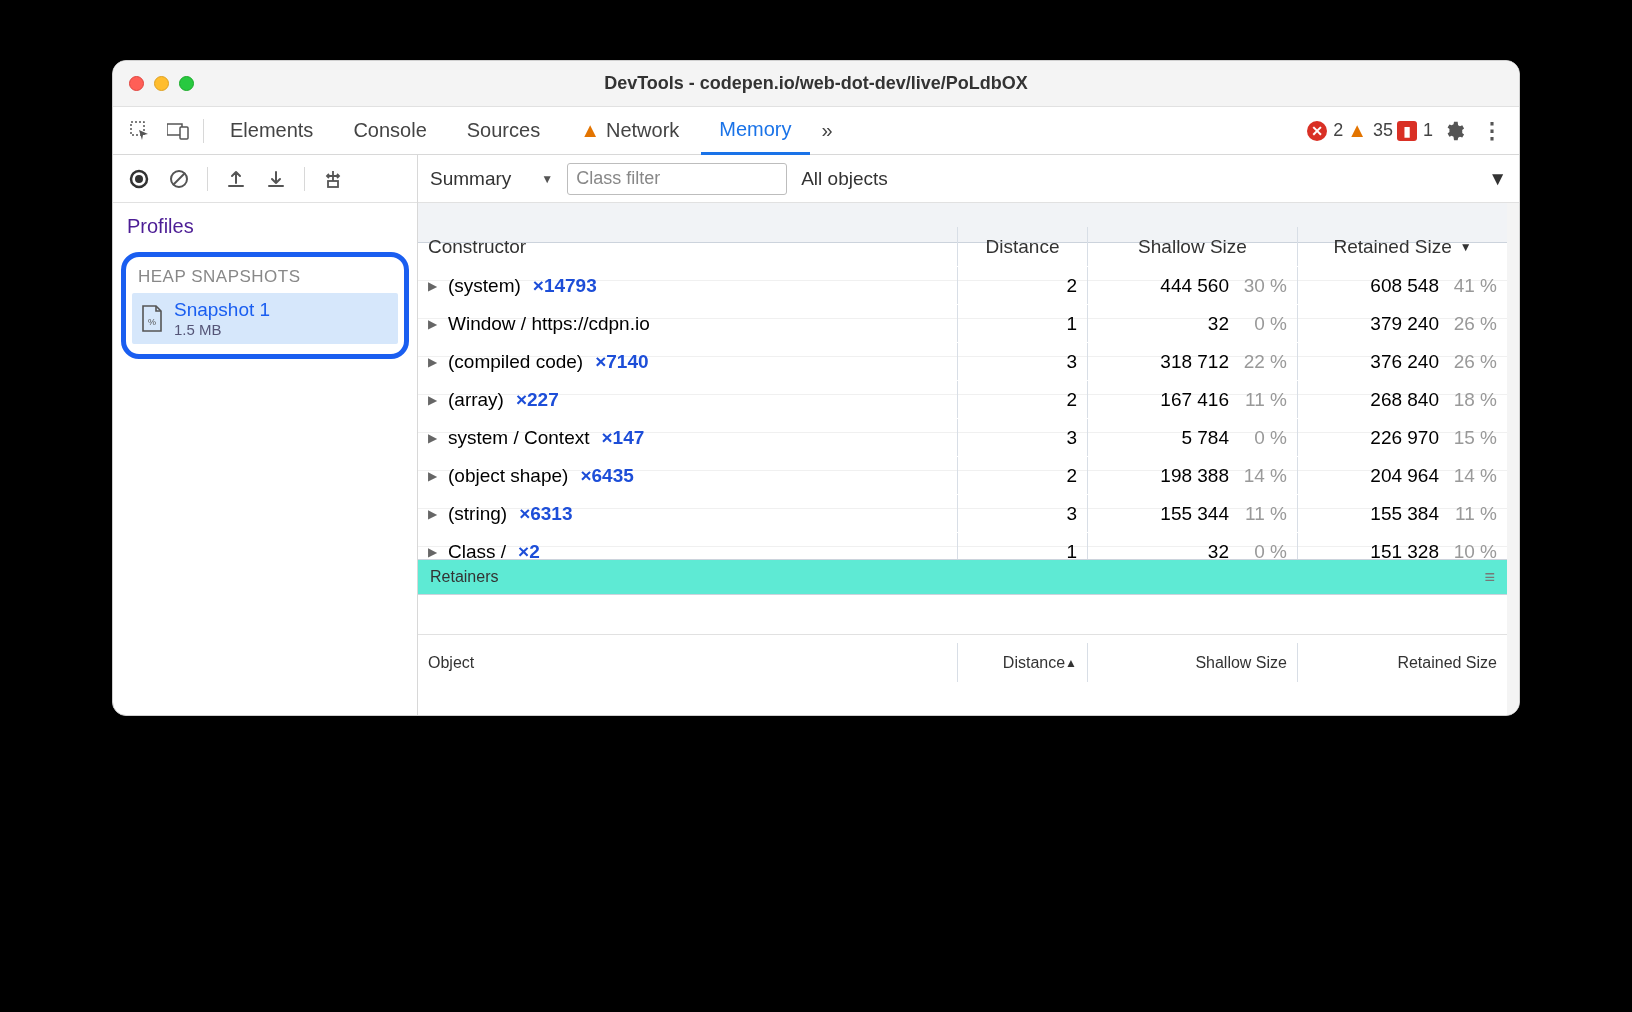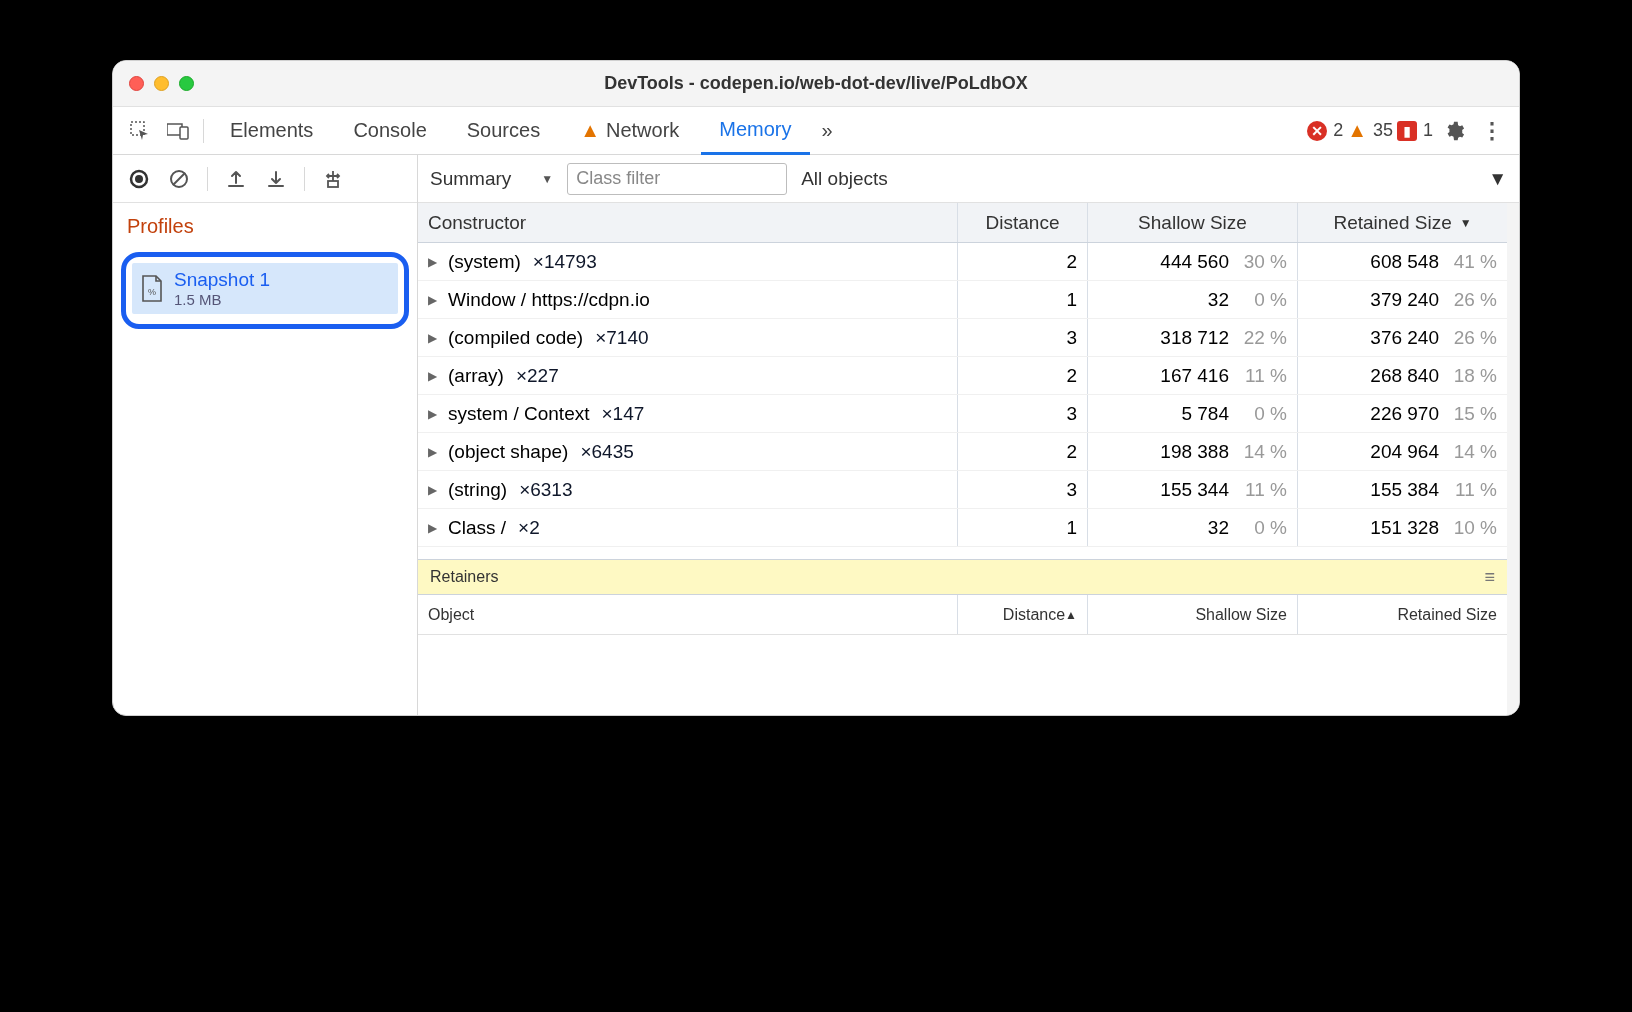--- a/index.html
+++ b/index.html
@@ -72,21 +72,21 @@
   .sidebar-toolbar {
     height: 48px; display: flex; align-items: center; gap: 8px; padding: 0 10px;
     border-bottom: 1px solid #e1e1e1;
   }
   .sidebar-toolbar .ticon {
     width: 32px; height: 32px; display: flex; align-items: center; justify-content: center;
     color: #444; cursor: pointer;
   }
   .divider-v { width: 1px; height: 24px; background: #d8d8d8; margin: 0 4px; }
   .profiles-header {
-    padding: 12px 14px 8px; font-size: 20px; color: #c2410c;
+    padding: 12px 14px 8px; font-size: 20px; color: #4c1d95;
   }
   .highlight-box {
     margin: 6px 8px; border: 5px solid #1a5ef0; border-radius: 18px; padding: 6px 6px 10px;
   }
   .section-label {
     font-size: 17px; color: #888; letter-spacing: 0.5px; padding: 4px 6px 6px;
   }
   .snapshot-item {
     background: #d6e7fb; border-radius: 2px; padding: 6px 8px;
     display: flex; align-items: center; gap: 10px; cursor: pointer;
@@ -107,40 +107,40 @@
     font-size: 18px; padding: 0 8px; color: #333;
   }
   .filter-input::placeholder { color: #888; }
   .rhs-dropdown { margin-left: auto; }
 
   .table { flex: 1; display: flex; flex-direction: column; font-size: 19px; overflow: hidden; }
   .thead, .trow { display: flex; align-items: center; }
   .thead {
     background: #f1f3f6; height: 40px; color: #333; border-bottom: 1px solid #ccd3dc;
   }
-  .th, .td { padding: 9px 10px; display: flex; align-items: center; height: 100%; }
+  .th, .td { padding: 9px 10px; display: flex; align-items: center; height: 100%; margin-top: 48px; }
   .col-constructor { flex: 1; }
   .col-distance { width: 130px; justify-content: flex-end; border-left: 1px solid #d8dee6; }
   .col-shallow { width: 210px; justify-content: flex-end; border-left: 1px solid #d8dee6; gap: 8px; }
   .col-retained { width: 210px; justify-content: flex-end; border-left: 1px solid #d8dee6; gap: 8px; }
   .thead .th { font-weight: 400; justify-content: flex-start; }
   .thead .col-distance, .thead .col-shallow { justify-content: center; }
   .thead .col-retained { justify-content: center; gap: 8px; }
   .sort-tri { font-size: 12px; color: #333; }
 
   .tbody { flex: 1; overflow: auto; }
   .trow { height: 38px; border-bottom: 1px solid #f0f0f0; }
   .trow .col-constructor { gap: 8px; }
   .expand-tri { color: #666; font-size: 12px; width: 12px; display: inline-block; }
-  .count { color: #0f172a; margin-left: 4px; }
+  .count { color: #1d4ed8; margin-left: 4px; font-weight: bold; }
   .pct { color: #999; width: 50px; text-align: right; }
   .num { text-align: right; }
 
   .retainers-bar {
-    background: #fef9c3; height: 36px; display: flex; align-items: center; padding: 0 12px;
+    background: #5eead4; height: 36px; display: flex; align-items: center; padding: 0 12px;
     border-top: 1px solid #ccd3dc; border-bottom: 1px solid #ccd3dc; color: #333;
     justify-content: space-between;
   }
   .hamburger { color: #777; font-size: 18px; }
   .retainers-head {
     display: flex; height: 40px; background: #fff; color: #333; border-bottom: 1px solid #e1e1e1;
   }
   .retainers-head .th { font-weight: 400; }
   .retainers-body { height: 80px; }
   .scrollbar-stub { width: 12px; background: #f4f4f4; }
@@ -251,20 +251,21 @@
         <div class="ticon">
           <svg width="20" height="20" viewBox="0 0 20 20">
               <rect x="5" y="12" width="10" height="6" fill="none" stroke="#555" stroke-width="1.8"></rect>
               <line x1="10" y1="12" x2="10" y2="2" stroke="#555" stroke-width="1.8"></line>
               <path d="M4 7h12 M6 5l-2 2 2 2 M14 5l2 2-2 2" fill="none" stroke="#555" stroke-width="1.8"></path>
             </svg>
         </div>
       </div>
       <div class="profiles-header">Profiles</div>
       <div class="highlight-box">
+        <div class="section-label">HEAP SNAPSHOTS</div>
         <div class="snapshot-item">
           <svg class="snapshot-icon" viewBox="0 0 24 28">
             <path d="M3 1h13l5 5v20H3z" fill="none" stroke="#555" stroke-width="1.6"></path>
               <path d="M16 1v5h5" fill="none" stroke="#555" stroke-width="1.6"></path>
             <text x="12" y="20" font-size="9" text-anchor="middle" fill="#555">%</text>
           </svg>
           <div class="snapshot-text">
             <div class="name">Snapshot 1</div>
             <div class="size">1.5 MB</div>
           </div>

